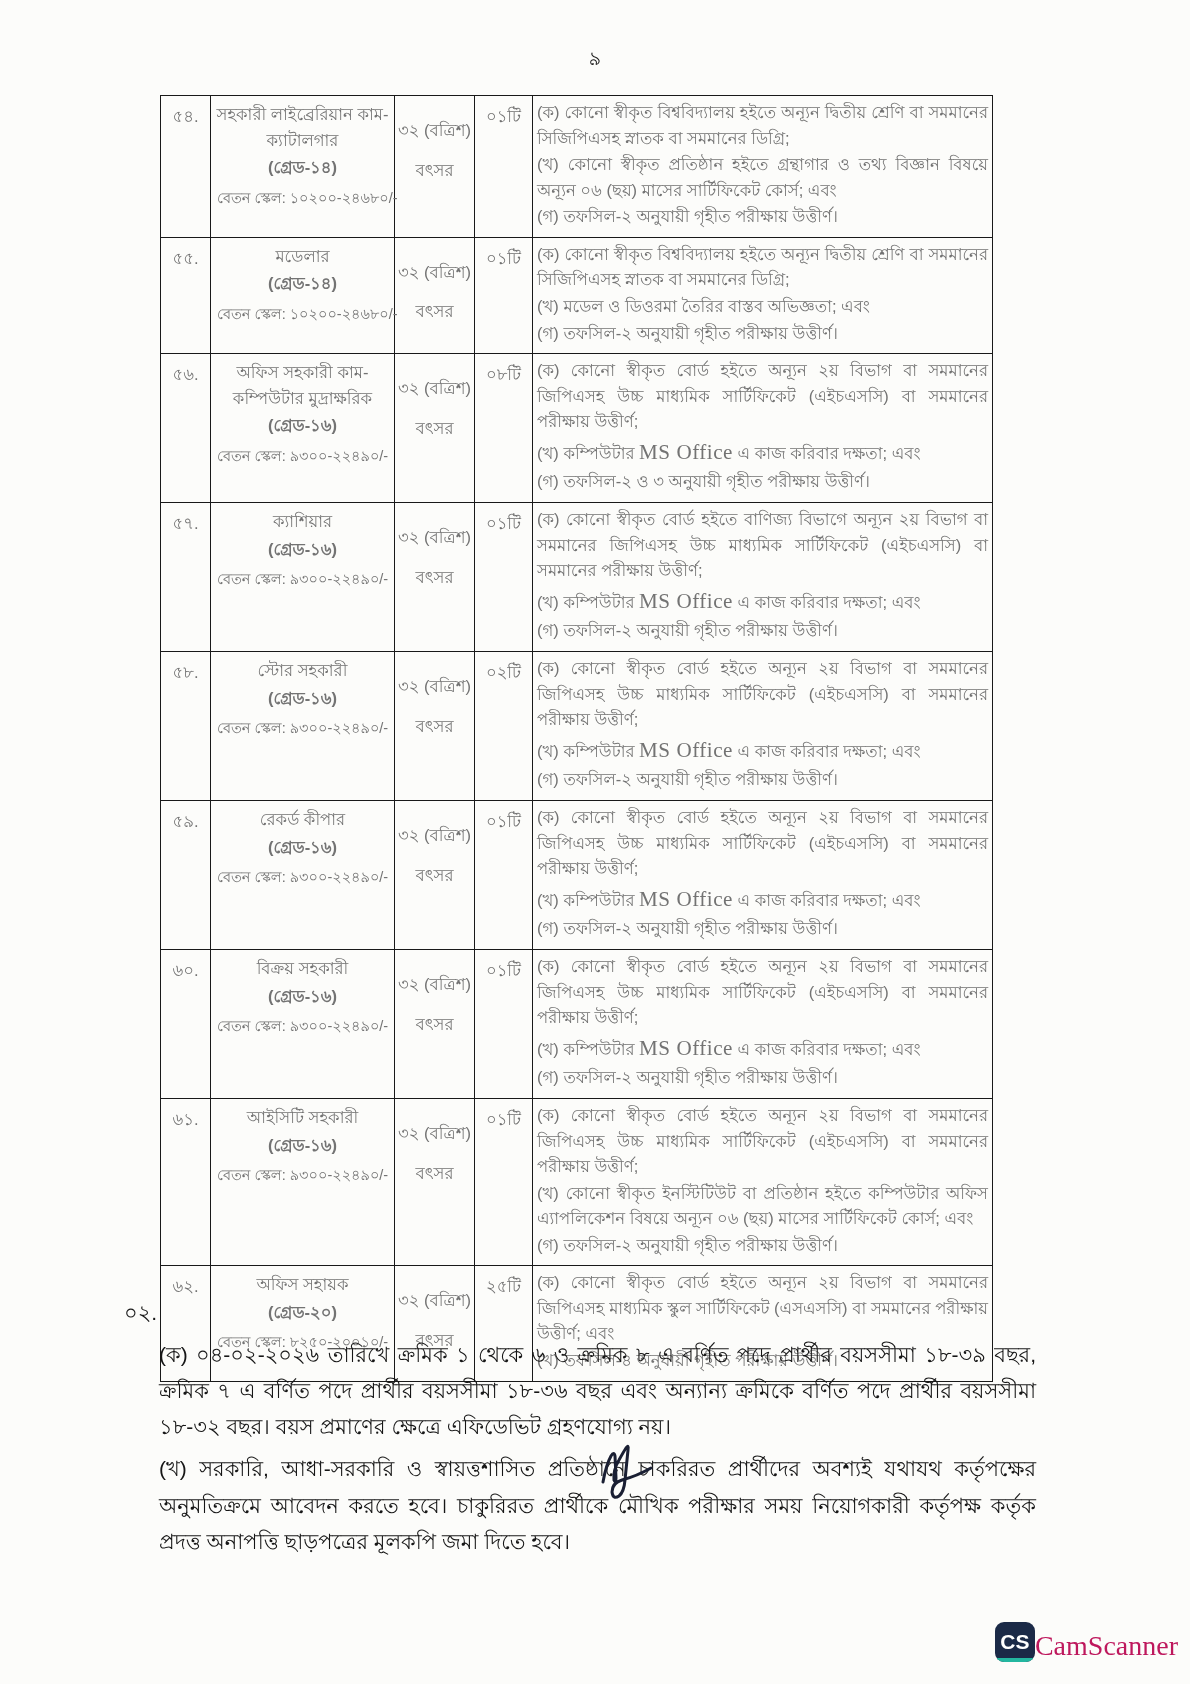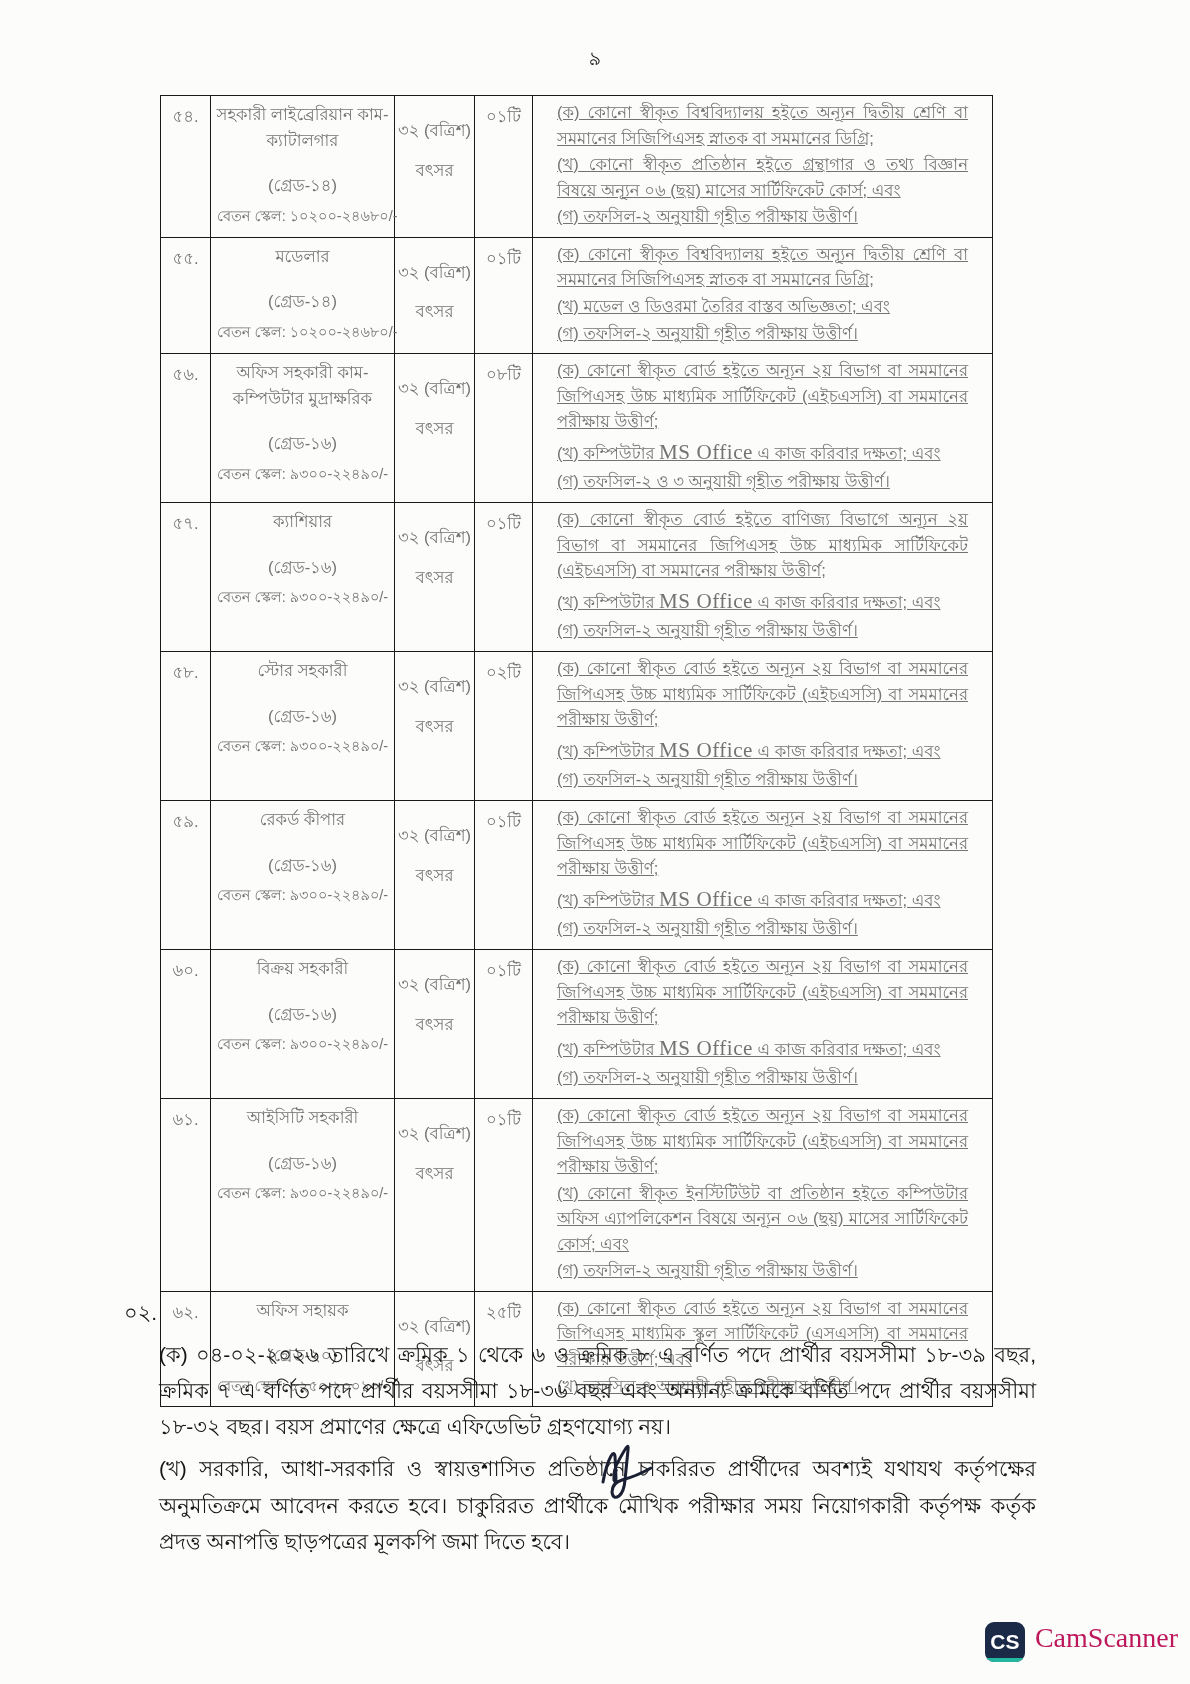--- a/index.html
+++ b/index.html
@@ -23,42 +23,42 @@
     font-size:16.5px; line-height:1.55; color:#737373;
   }
   col.c-serial { width:50px; }
   col.c-post   { width:184px; }
   col.c-age    { width:80px; }
   col.c-count  { width:58px; }
   col.c-qual   { width:460px; }
   td.serial { text-align:center; padding-top:8px; }
   td.post   { text-align:center; padding:6px 4px 4px; }
   .post-name { display:block; }
-  .post-grade { display:block; margin-top:20px; }
+  .post-grade { display:block; margin-top:2px;font-weight:bold; }
   .post-pay { display:block; text-align:left; font-size:14.5px; margin-top:6px; padding-left:2px; white-space:nowrap; }
   td.age { text-align:center; padding-top:8px; }
   td.age span { display:block;margin-top:14px; }
   td.count { text-align:center; padding-top:8px; }
-  td.qual { padding:4px 24px 6px;text-decoration:underline; }
+  td.qual { padding:4px 4px 6px; }
   .qual-line { text-align:justify; margin-bottom:1px; }
   .latin { font-family:"Liberation Serif","DejaVu Serif",serif; font-size:1.28em; letter-spacing:.5px; }
   .notes {
     position:absolute; left:124px; top:1295px; width:912px;
     font-size:21px; line-height:1.72; color:#161616;
   }
   .note-heading { display:flex; gap:14px; }
   .note-number { flex:0 0 auto; }
   .note-items { margin-top:4px; padding-left:35px; }
   .note-item { text-align:justify; margin-top:6px; }
   .signature {
     position:absolute; left:575px; top:1420px; width:110px; height:110px;
   }
   .cam-footer {
     position:absolute; right:12px; bottom:22px;
-    display:flex; align-items:flex-start; gap:10px;
+    display:flex; align-items:flex-end; 
   }
   .cam-icon {
     width:40px; height:40px; border-radius:9px; position:relative;
     background:#1b2a47; display:flex; align-items:center; justify-content:center;
     overflow:hidden;
   }
   .cam-icon::after {
     content:""; position:absolute; left:0; right:0; bottom:0; height:4px;
     background:#23b7a0;
   }

